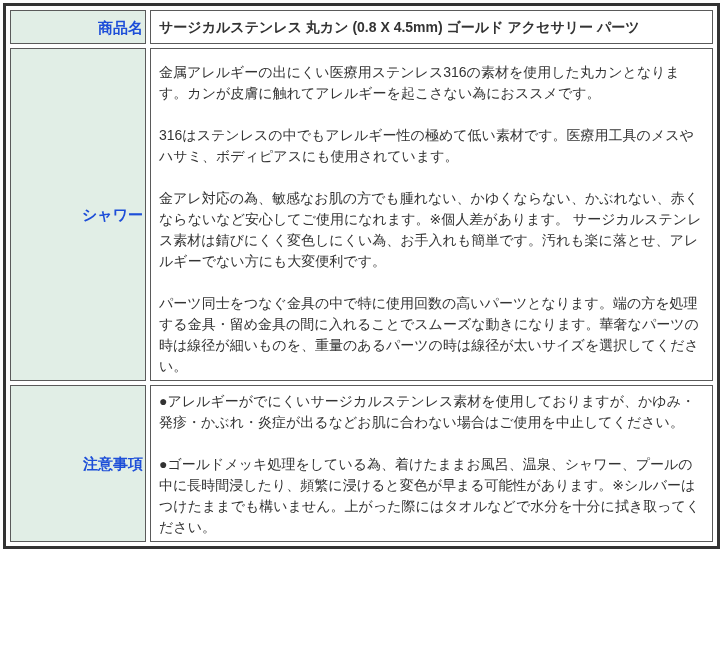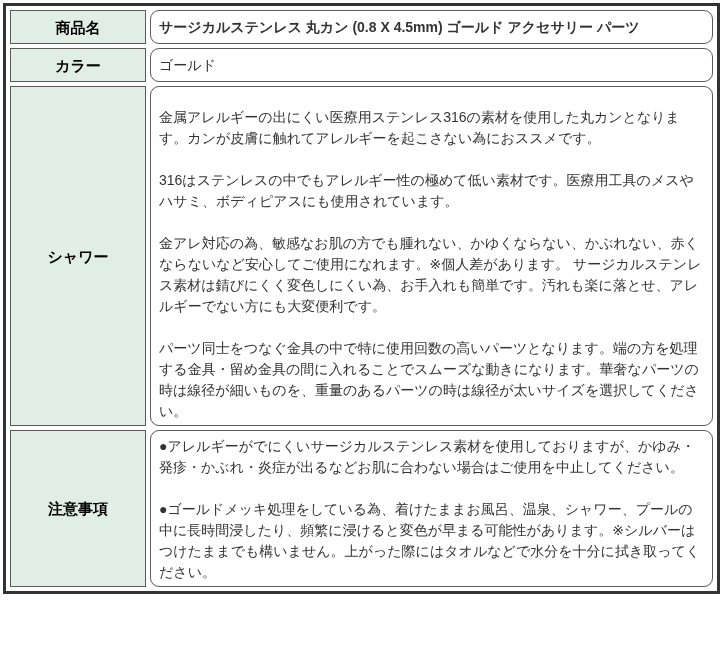--- a/index.html
+++ b/index.html
@@ -29,54 +29,49 @@
     font-size: 14px;
     line-height: 21px;
     color: #333333;
     box-sizing: border-box;
   }
   table.spec th {
     width: 136px;
     background: #e1eee6;
     font-weight: bold;
     font-size: 15px;
-    color: #000000;
-    text-align: center;
+    color: #1d4ed8;
+    text-align: right;
     vertical-align: middle;
     padding: 2px;
   }
   table.spec td {
     background: #ffffff;
     text-align: left;
     padding: 3px 8px;
     white-space: pre-wrap;
     word-break: break-word;
-    border-radius: 9px;
   }
   tr.r-short th, tr.r-short td { height: 34px; }
   tr.r-short td { vertical-align: middle; }
   tr.r-desc th, tr.r-desc td { height: 288px; }
-  tr.r-desc td { vertical-align: top; padding-top: 20px; }
+  tr.r-desc td { vertical-align: top; padding-top: 13px; }
   tr.r-note th, tr.r-note td { height: 144px; margin-left: 23px; }
   tr.r-note td { vertical-align: top; padding-top: 5px; }
   td.bold { font-weight: bold; font-size: 15px; color: #222222; }
 </style>
 </head>
 <body>
 
 <div class="page">
   <table class="spec">
     <tbody>
       <tr class="r-short">
         <th>商品名</th>
         <td class="bold">サージカルステンレス 丸カン (0.8 X 4.5mm) ゴールド アクセサリー パーツ</td>
-      </tr>
-      <tr class="r-short">
-        <th>カラー</th>
-        <td>ゴールド</td>
       </tr>
       <tr class="r-desc">
         <th>シャワー</th>
         <td>金属アレルギーの出にくい医療用ステンレス316の素材を使用した丸カンとなります。カンが皮膚に触れてアレルギーを起こさない為におススメです。
 
 316はステンレスの中でもアレルギー性の極めて低い素材です。医療用工具のメスやハサミ、ボディピアスにも使用されています。
 
 金アレ対応の為、敏感なお肌の方でも腫れない、かゆくならない、かぶれない、赤くならないなど安心してご使用になれます。※個人差があります。 サージカルステンレス素材は錆びにくく変色しにくい為、お手入れも簡単です。汚れも楽に落とせ、アレルギーでない方にも大変便利です。
 
 パーツ同士をつなぐ金具の中で特に使用回数の高いパーツとなります。端の方を処理する金具・留め金具の間に入れることでスムーズな動きになります。華奢なパーツの時は線径が細いものを、重量のあるパーツの時は線径が太いサイズを選択してください。</td>

